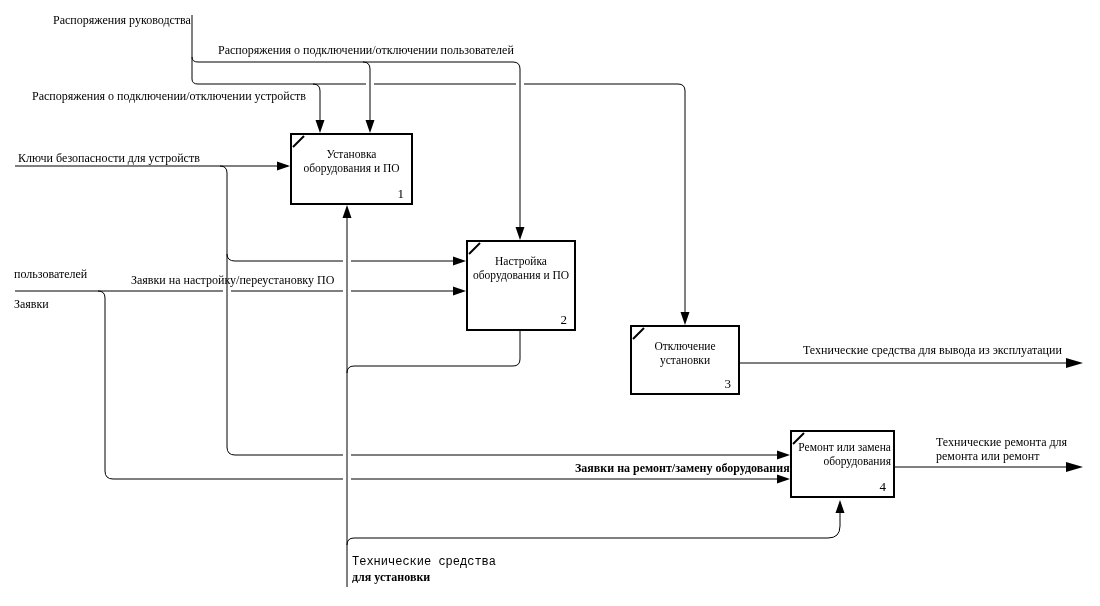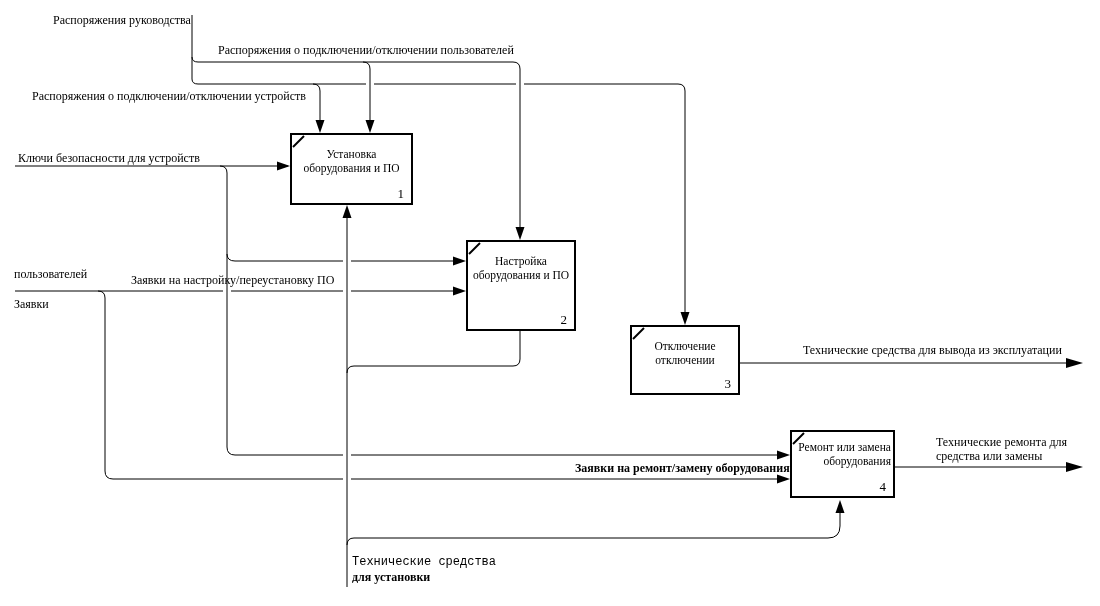--- a/index.html
+++ b/index.html
@@ -120,21 +120,21 @@
       <line x1="1" y1="12" x2="12" y2="1" stroke="#000000" stroke-width="2"></line>
     </svg>
     <div class="box-title">Настройка оборудования и ПО</div>
     <div class="box-num">2</div>
   </div>
 
   <div class="abox" style="left:630px; top:325px; width:110px; height:70px;">
     <svg class="fold" width="18" height="18">
       <line x1="1" y1="12" x2="12" y2="1" stroke="#000000" stroke-width="2"></line>
     </svg>
-    <div class="box-title">Отключение отключении</div>
+    <div class="box-title">Отключение установки</div>
     <div class="box-num">3</div>
   </div>
 
   <div class="abox" style="left:790px; top:430px; width:105px; height:68px;text-align:right;">
     <svg class="fold" width="18" height="18">
       <line x1="1" y1="12" x2="12" y2="1" stroke="#000000" stroke-width="2"></line>
     </svg>
     <div class="box-title" style="margin-top:8px;">Ремонт или замена оборудования</div>
     <div class="box-num">4</div>
   </div>
@@ -150,18 +150,18 @@
   <div class="lbl" style="left:14px; top:252px;margin-top:46px;">Заявки</div>
   <div class="lbl" style="left:14px; top:268px;">пользователей</div>
 
   <div class="lbl" style="left:131px; top:274px;">Заявки на настройку/переустановку ПО</div>
 
   <div class="lbl" style="left:803px; top:344px;">Технические средства для вывода из эксплуатации</div>
 
   <div class="lbl" style="left:575px; top:462px;font-weight:bold;">Заявки на ремонт/замену оборудования</div>
 
   <div class="lbl" style="left:936px; top:436px;">Технические ремонта для</div>
-  <div class="lbl" style="left:936px; top:450px;">средства или замены</div>
+  <div class="lbl" style="left:936px; top:450px;">ремонта или ремонт</div>
 
   <div class="lbl" style="left:352px; top:556px;font-family:Liberation Mono, monospace;">Технические средства</div>
   <div class="lbl" style="left:352px; top:571px;font-weight:bold;">для установки</div>
 
 </div>
 
 </body></html>

